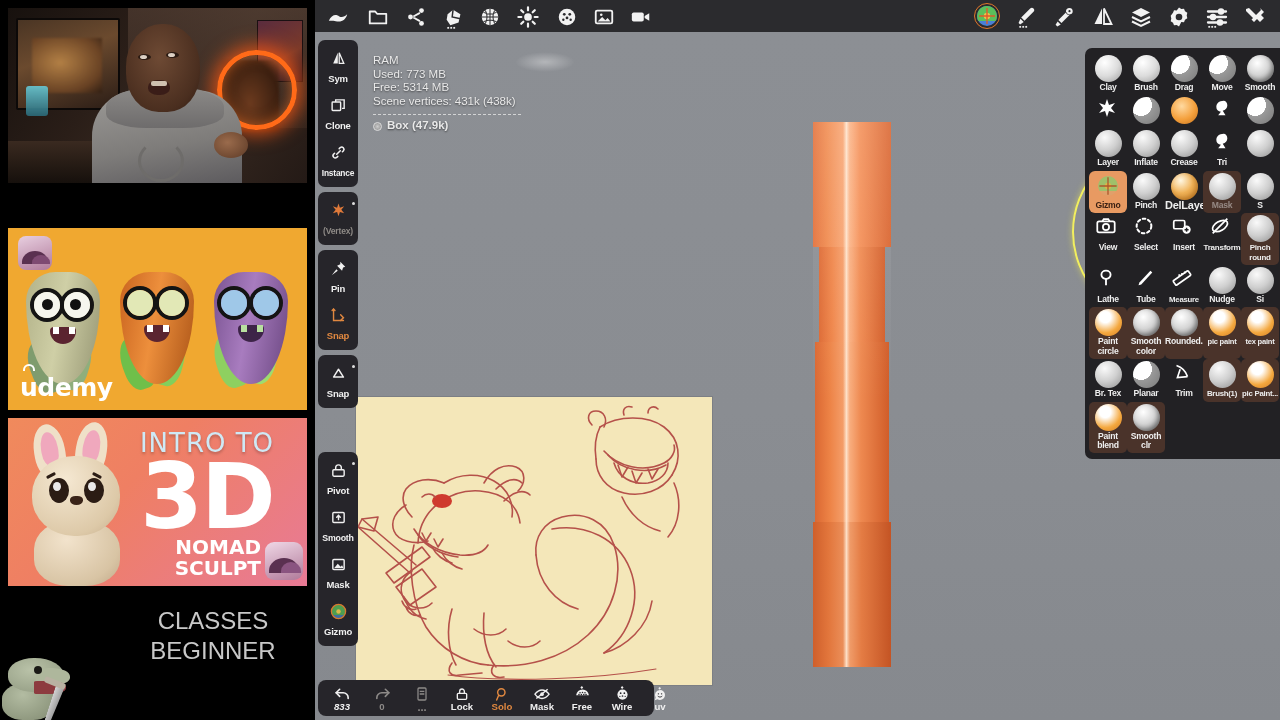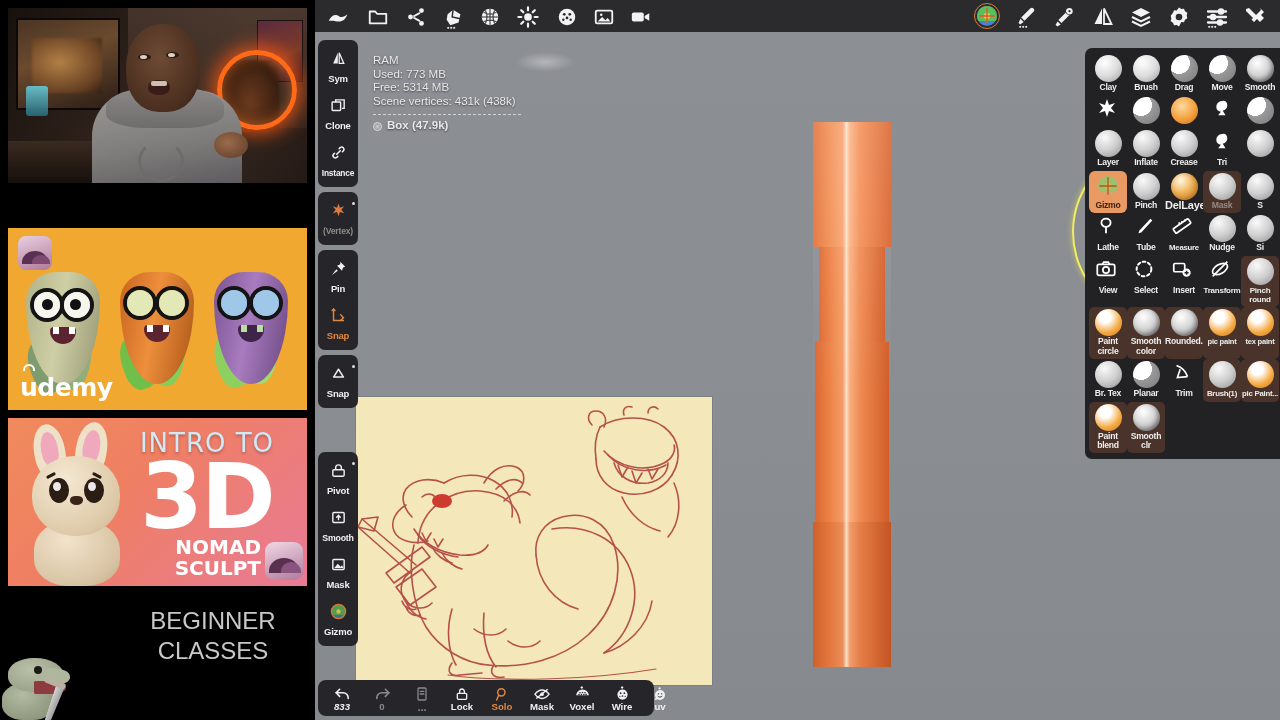--- a/index.html
+++ b/index.html
@@ -374,22 +374,22 @@
       <div id="dino-mini">
         <div class="dm-body"></div>
         <div class="dm-head"></div>
         <div class="dm-snout"></div>
         <div class="dm-jaw"></div>
         <div class="dm-eye"></div>
         <div class="dm-sword"></div>
         <div class="dm-hilt"></div>
       </div>
       <div id="beginner-text">
+        <div>CLASSES</div>
         <div>BEGINNER</div>
-        <div>CLASSES</div>
       </div>
     </div>
   </div>
 
   <div id="app">
 
     <div id="viewport">
       <div id="vp-glow"></div>
 
       <div id="model">
@@ -853,57 +853,20 @@
         </div>
         <div class="bp-cell">
           <span class="thumb t-gray"></span>
           <span class="cap">S</span>
         </div>
       </div>
 
       <div class="bp-row">
         <div class="bp-cell">
           <span class="thumb">
-            <svg viewBox="0 0 24 24" fill="none" stroke="#fff" stroke-width="2" width="22" height="22">
-              <path d="M12 4c3 0 5 2 5 4.5S14.5 13 12 13s-5-2-5-4.5S9 4 12 4z"></path>
-                <path d="M12 13v7"></path>
-            </svg>
-          </span>
-          <span class="cap">Lathe</span>
-        </div>
-        <div class="bp-cell">
-          <span class="thumb">
-            <svg viewBox="0 0 24 24" fill="#fff" width="22" height="22">
-              <path d="M19 4l2 2-12 13-3 1 1-3z"></path>
-            </svg>
-          </span>
-          <span class="cap">Tube</span>
-        </div>
-        <div class="bp-cell">
-          <span class="thumb">
-            <svg viewBox="0 0 24 24" fill="none" stroke="#fff" stroke-width="1.8" width="22" height="22">
-              <rect x="2" y="9" width="20" height="6" rx="1" transform="rotate(-35 12 12)"></rect>
-              <path d="M9 8v2M12 6.5v2M15 5v2"></path>
-            </svg>
-          </span>
-          <span class="cap" style="font-size:7.8px;">Measure</span>
-        </div>
-        <div class="bp-cell">
-          <span class="thumb t-gray"></span>
-          <span class="cap">Nudge</span>
-        </div>
-        <div class="bp-cell">
-          <span class="thumb t-gray"></span>
-          <span class="cap">Si</span>
-        </div>
-      </div>
-
-      <div class="bp-row">
-        <div class="bp-cell">
-          <span class="thumb">
             <svg viewBox="0 0 24 24" fill="none" stroke="#fff" stroke-width="1.9" width="22" height="22">
               <rect x="2.5" y="7" width="19" height="12" rx="2"></rect>
                 <circle cx="12" cy="13" r="3.4"></circle>
               <path d="M8 7l1.5-2.5h5L16 7"></path>
             </svg>
           </span>
           <span class="cap">View</span>
         </div>
         <div class="bp-cell">
           <span class="thumb">
@@ -928,20 +891,57 @@
             <svg viewBox="0 0 24 24" fill="none" stroke="#fff" stroke-width="1.9" width="22" height="22">
               <ellipse cx="12" cy="12" rx="9" ry="5" transform="rotate(-30 12 12)"></ellipse>
               <path d="M4 20L20 4"></path>
             </svg>
           </span>
           <span class="cap" style="font-size:8px;">Transform</span>
         </div>
         <div class="bp-cell warm">
           <span class="thumb t-gray"></span>
           <span class="cap" style="font-size:8px;">Pinch round</span>
+        </div>
+      </div>
+
+      <div class="bp-row">
+        <div class="bp-cell">
+          <span class="thumb">
+            <svg viewBox="0 0 24 24" fill="none" stroke="#fff" stroke-width="2" width="22" height="22">
+              <path d="M12 4c3 0 5 2 5 4.5S14.5 13 12 13s-5-2-5-4.5S9 4 12 4z"></path>
+                <path d="M12 13v7"></path>
+            </svg>
+          </span>
+          <span class="cap">Lathe</span>
+        </div>
+        <div class="bp-cell">
+          <span class="thumb">
+            <svg viewBox="0 0 24 24" fill="#fff" width="22" height="22">
+              <path d="M19 4l2 2-12 13-3 1 1-3z"></path>
+            </svg>
+          </span>
+          <span class="cap">Tube</span>
+        </div>
+        <div class="bp-cell">
+          <span class="thumb">
+            <svg viewBox="0 0 24 24" fill="none" stroke="#fff" stroke-width="1.8" width="22" height="22">
+              <rect x="2" y="9" width="20" height="6" rx="1" transform="rotate(-35 12 12)"></rect>
+              <path d="M9 8v2M12 6.5v2M15 5v2"></path>
+            </svg>
+          </span>
+          <span class="cap" style="font-size:7.8px;">Measure</span>
+        </div>
+        <div class="bp-cell">
+          <span class="thumb t-gray"></span>
+          <span class="cap">Nudge</span>
+        </div>
+        <div class="bp-cell">
+          <span class="thumb t-gray"></span>
+          <span class="cap">Si</span>
         </div>
       </div>
 
       <div class="bp-row">
         <div class="bp-cell warm">
           <span class="thumb t-orwh"></span>
           <span class="cap">Paint circle</span>
         </div>
         <div class="bp-cell warm">
           <span class="thumb t-rough"></span>
@@ -1066,21 +1066,21 @@
                 <circle cx="8.5" cy="11" r="1.1"></circle>
                 <circle cx="12" cy="10.6" r="1.1"></circle>
                 <circle cx="15.5" cy="11" r="1.1"></circle>
             <circle cx="7" cy="13.6" r="1.1"></circle>
                 <circle cx="10.4" cy="13.4" r="1.1"></circle>
                 <circle cx="13.8" cy="13.4" r="1.1"></circle>
                 <circle cx="17" cy="13.6" r="1.1"></circle>
               </g>
           </svg>
         </span>
-        <span class="lbl">Voxel</span>
+        <span class="lbl">Free</span>
       </div>
       <div class="bb-item" style="left:284px;">
         <span class="ic">
           <svg viewBox="0 0 24 24" fill="currentColor" width="17" height="17">
             <path d="M11.5 1.5l2 2-2 2-2-2z"></path>
             <circle cx="12" cy="13.5" r="7.2"></circle>
             <g fill="#26252a">
                 <circle cx="9.4" cy="11.5" r="1.2"></circle>
                 <circle cx="14.6" cy="11.5" r="1.2"></circle>
             <circle cx="12" cy="15.5" r="1.2"></circle>

